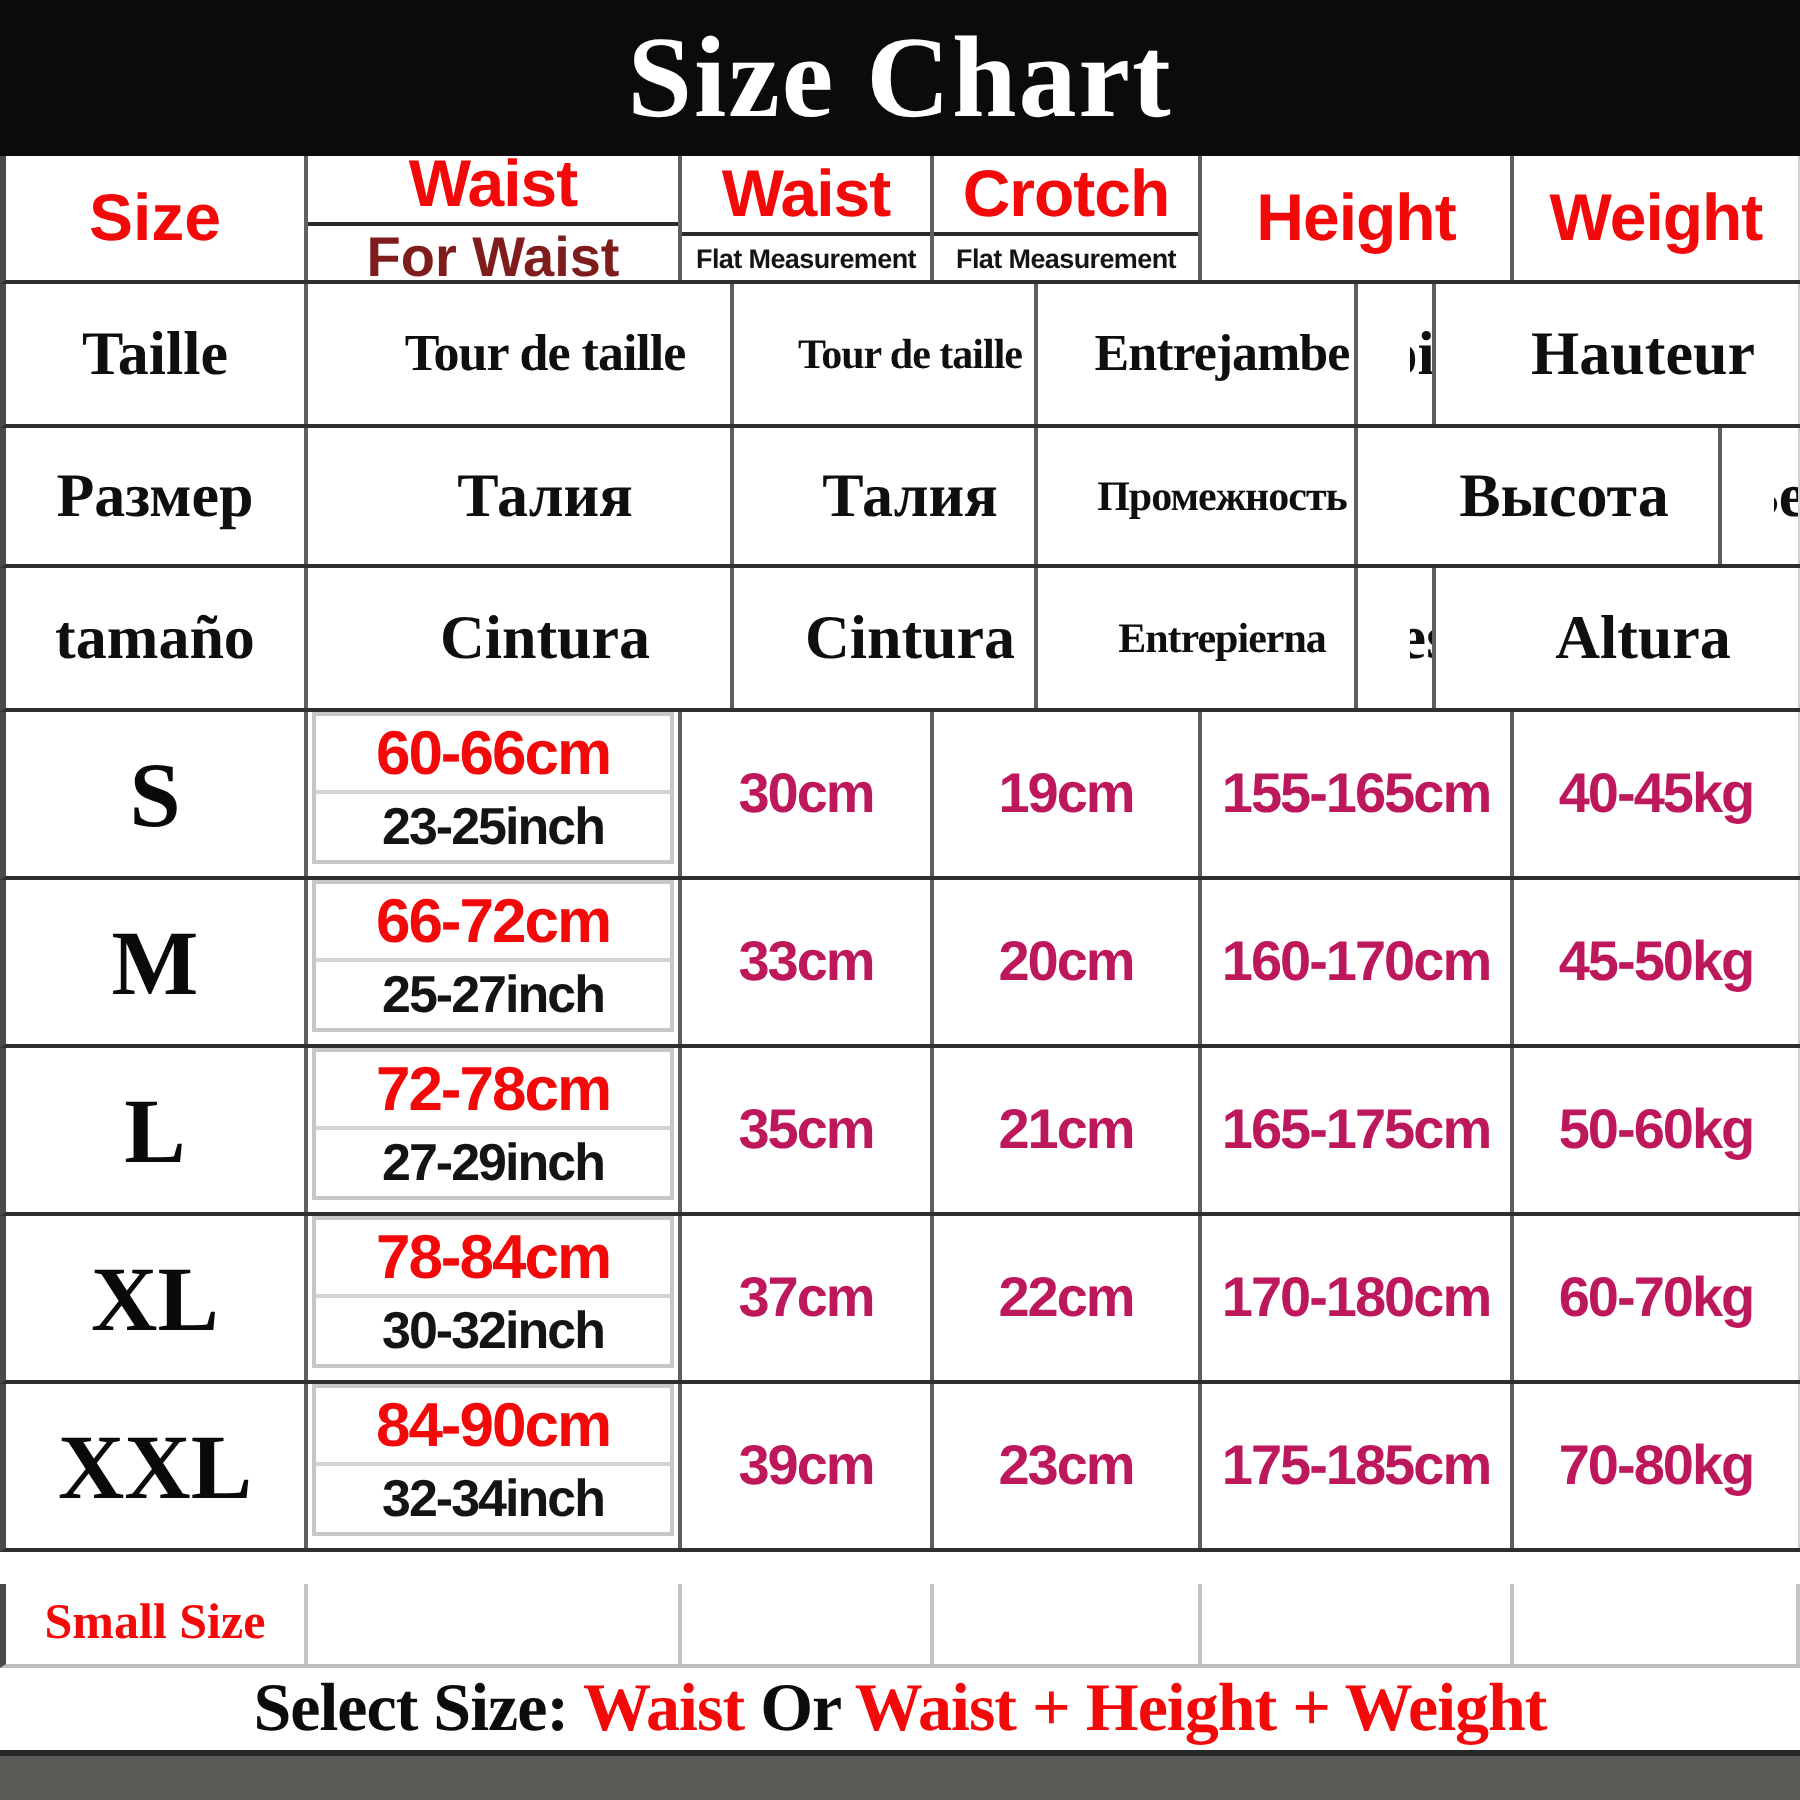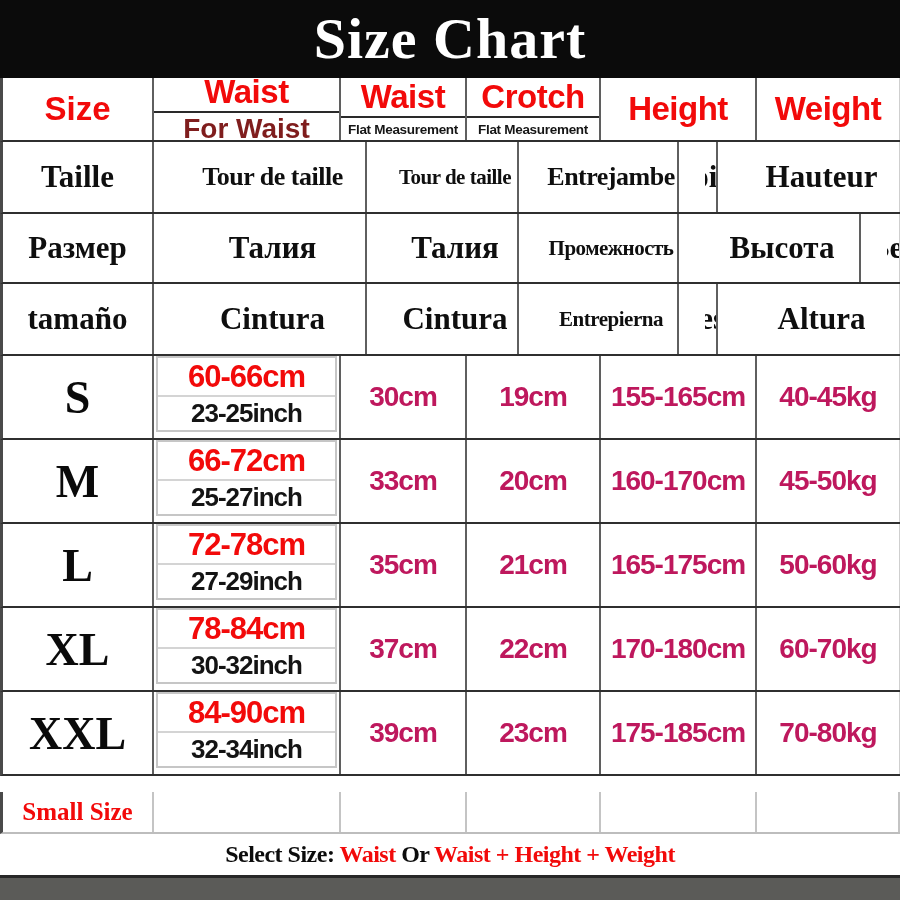--- a/index.html
+++ b/index.html
@@ -60,21 +60,21 @@
   
   .smallrow{height:42px;border-bottom:2px solid #bdbdbd;margin-top:16px;}
   .smallrow .cell{border-right:2px solid #c4c4c4;}
   .small-size-lbl{
     font-family:"Liberation Serif","DejaVu Serif",serif;font-weight:700;font-size:25px;
   }
   .selectrow{
     height:41px;width:900px;display:flex;align-items:center;justify-content:center;background:#fff;
   }
   .select-text{
-    font-family:"Liberation Serif","DejaVu Serif",serif;font-weight:700;font-size:24px;
+    font-family:"Liberation Serif","DejaVu Serif",serif;font-weight:700;font-size:34px;
     letter-spacing:-0.5px;white-space:pre;color:#0c0c0c;
   }
   .graybar{height:25px;width:900px;background:#5b5b58;border-top:3px solid #272727;}
 </style>
 </head>
 <body>
 
 <div class="sheet">
 
   <div class="banner">

